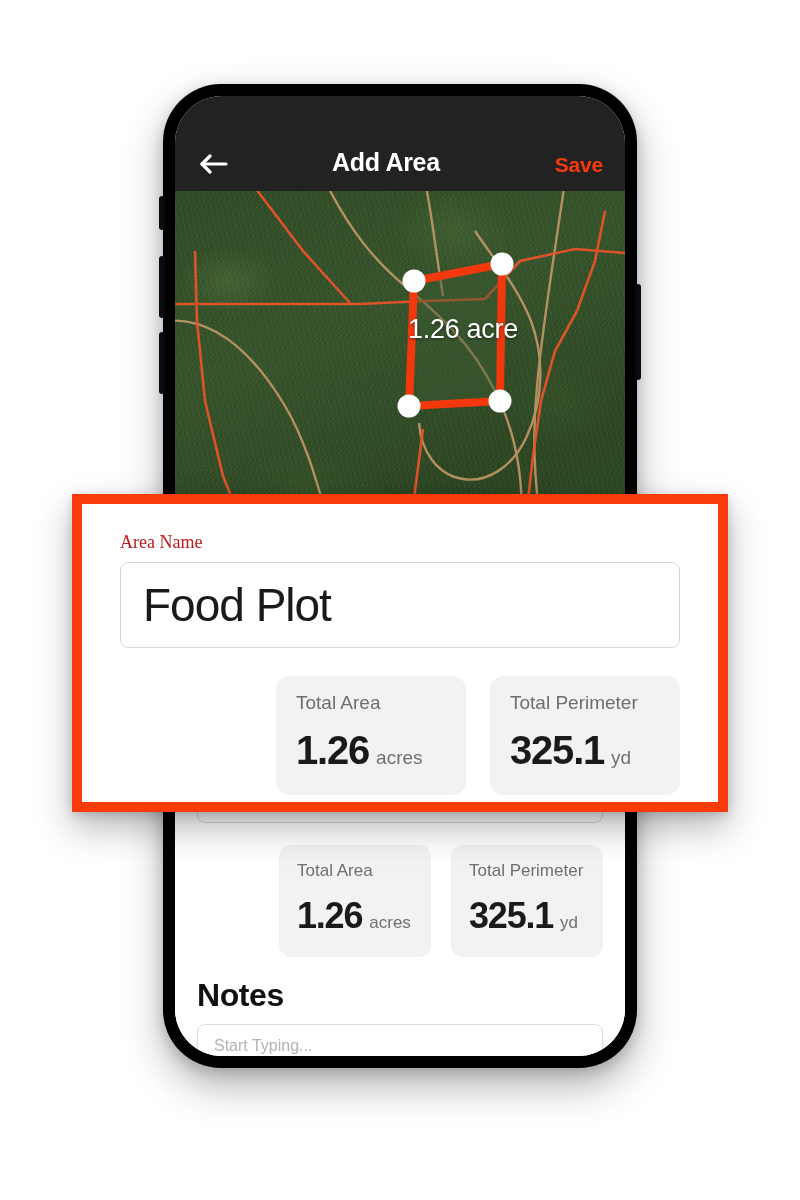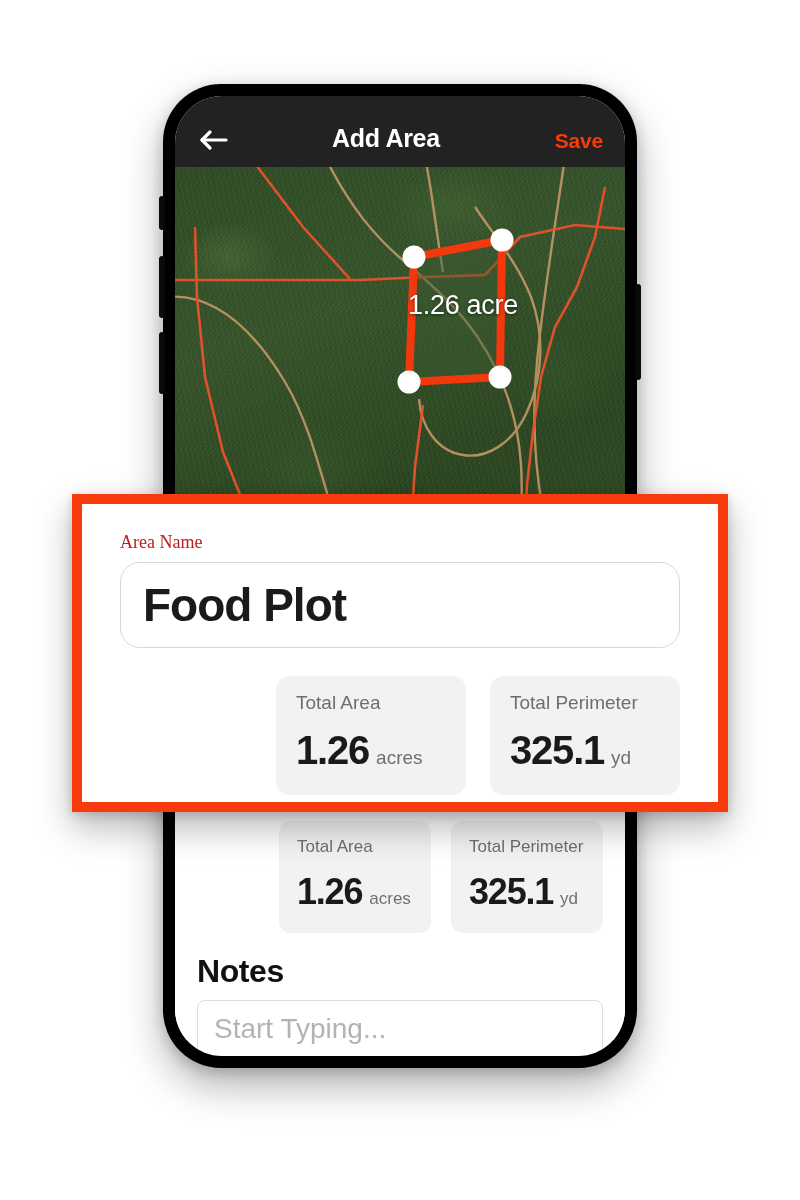--- a/index.html
+++ b/index.html
@@ -48,21 +48,21 @@
     width: 450px;
     height: 960px;
     background: #ffffff;
     border-radius: 47px;
     overflow: hidden;
   }
 
   
   #app-header {
     position: relative;
-    height: 71px;
+    height: 95px;
     background: #222222;
     display: flex;
     align-items: flex-end;
     padding: 0 22px 14px 22px;
   }
   #back-arrow {
     width: 34px; height: 26px;
     display: flex; align-items: center; justify-content: center;
     cursor: pointer;
   }
@@ -137,46 +137,46 @@
   #sheet {
     position: relative;
     background: #ffffff;
     padding: 24px 22px 0 22px;
     height: 373px;
   }
   .field-label-sm { color: #b91c1c; font-size: 17px; font-family: Liberation Serif, serif; }
   .name-input {
     margin-top: 8px;
     border: 1px solid #d8d8d8;
-    border-radius: 20px;
+    border-radius: 8px;
     height: 80px;
     display: flex; align-items: center;
     padding: 0 18px;
-    font-size: 40px; font-weight: bold; color: #1a1a1a;
+    font-size: 40px; font-weight: normal; color: #1a1a1a;
     letter-spacing: -1px;
   }
   .stats-row { display: flex; gap: 20px; margin-top: 22px; justify-content: flex-end; }
   .stat-card {
     background: #f2f2f2; border-radius: 12px;
     padding: 16px 18px 20px 18px; min-width: 152px;
   }
   .stat-title { color: #6e6e6e; font-size: 17px; }
   .stat-valrow { display: flex; align-items: baseline; gap: 7px; margin-top: 14px; }
   .stat-value { font-size: 36px; font-weight: bold; color: #1a1a1a; letter-spacing: -1.2px; }
   .stat-unit { font-size: 17px; color: #707070; }
 
   #notes-title { font-size: 32px; font-weight: bold; color: #111111; margin-top: 20px; letter-spacing: -0.4px; }
   #notes-input {
     margin-top: 10px;
     border: 1px solid #dcdcdc;
     border-radius: 8px;
     height: 62px;
     padding: 12px 16px;
     color: #b3b3b3;
-    font-size: 28px;
+    font-size: 16px;
   }
 
   
   #callout {
     position: absolute;
     left: 72px;
     top: 494px;
     width: 656px;
     height: 318px;
     background: #ffffff;

